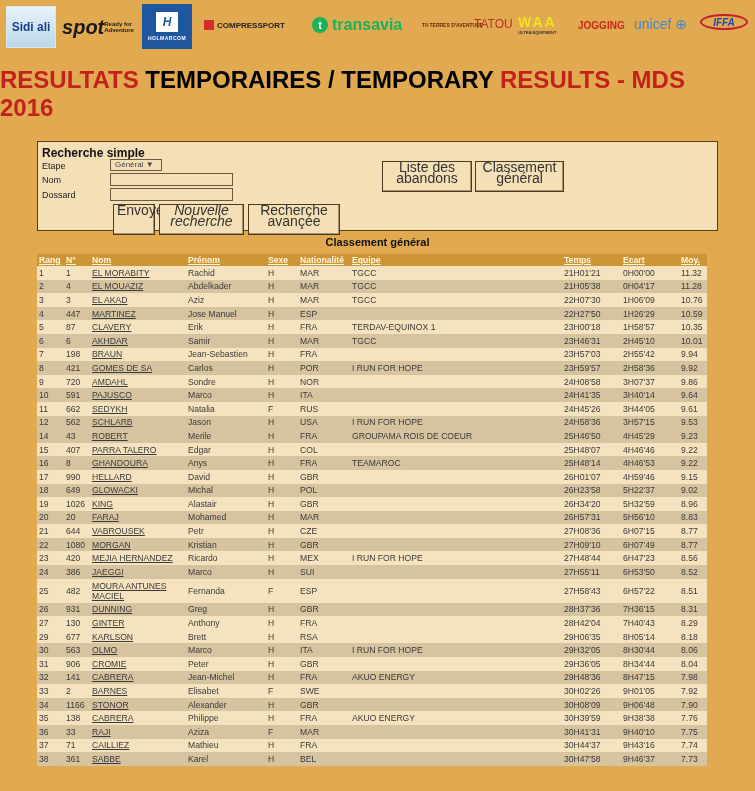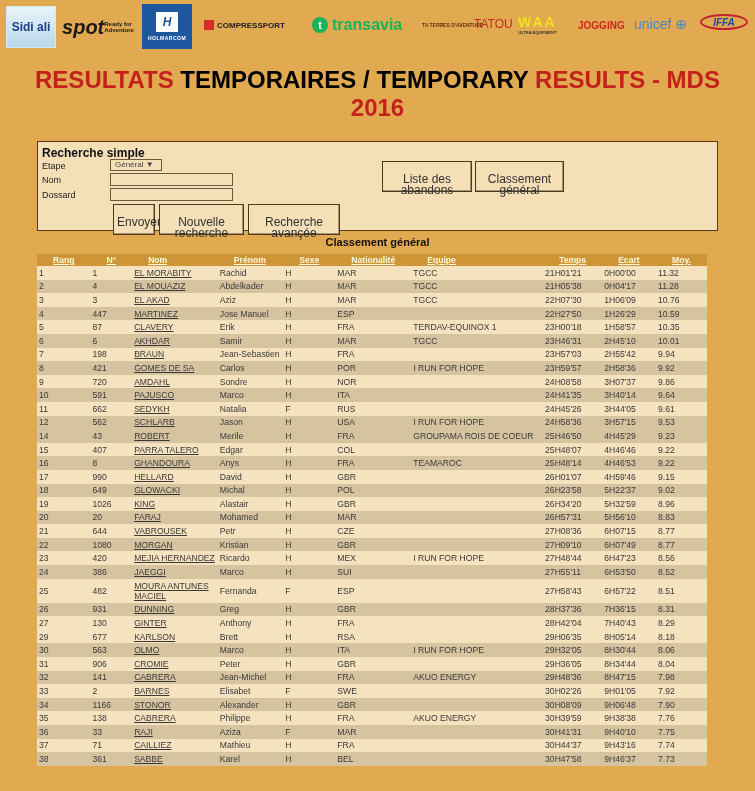--- a/index.html
+++ b/index.html
@@ -25,48 +25,48 @@
   .sp-transavia .ic { width: 16px; height: 16px; border-radius: 50%; background: #1bb35a; color: #fff; font-size: 11px; display: flex; align-items: center; justify-content: center; margin-right: 4px; }
   .sp-ta { left: 422px; top: 16px; height: 18px; font-size: 7px; color: #6a2a10; font-weight: bold; }
   .sp-tatou { left: 474px; top: 14px; height: 20px; font-size: 12px; color: #c03020; }
   .sp-waa { left: 518px; top: 12px; height: 24px; font-size: 14px; color: #f0e020; font-weight: bold; flex-direction: column; letter-spacing: 2px; }
   .sp-waa .small { font-size: 4px; color: #333; letter-spacing: 0; }
   .sp-jogging { left: 578px; top: 16px; height: 18px; font-size: 10px; font-weight: bold; color: #c8281e; }
   .sp-unicef { left: 634px; top: 14px; height: 20px; font-size: 14px; color: #3a8bd2; }
   .sp-iffa { left: 700px; top: 14px; width: 48px; height: 16px; border-radius: 50%; border: 2px solid #c02030; color: #1e49a8; font-weight: bold; font-style: italic; font-size: 10px; }
 
   .title {
-    text-align: center; font-size: 24px; line-height: 28px; margin: 14px 0 0 0;
+    font-size: 24px; line-height: 28px; margin: 14px 0 0 0;
     color: #000;
   }
   .title .red { color: #c3211b; }
 
   .search-box {
     position: absolute; left: 37px; top: 141px; width: 681px; height: 90px;
     background: #f5dfb7; border: 1px solid #5a3b18;
   }
   .search-box .heading { position: absolute; left: 4px; top: 4px; font-size: 12px; font-weight: bold; color: #111; }
   .search-box .lbl { position: absolute; left: 4px; font-size: 9px; color: #222; }
   .search-box .select { position: absolute; left: 72px; top: 17px; width: 52px; height: 12px; border: 1px solid #6b5a40; background: #f5dfb7; font-size: 8px; padding-left: 4px; line-height: 10px; color: #444; }
   .search-box input { position: absolute; left: 72px; width: 123px; height: 13px; border: 1px solid #6b5a40; background: #f5dfb7; padding: 0; }
   .btn {
     position: absolute; height: 31px; border: 1px solid #4a3a20; background: #f5dfb7;
-    font-size: 12px; color: #333; line-height: 11px; text-align: center; padding: 12px 3px;
+    font-size: 14px; color: #333; line-height: 11px; text-align: center; padding: 0 3px;
     box-shadow: inset -1px -1px 0 #a89270;
   }
 
   .classement-title { position: absolute; left: 0; width: 755px; top: 236px; text-align: center; font-size: 11px; font-weight: bold; color: #111; }
 
   table.results {
     position: absolute; left: 37px; top: 254px; width: 670px;
     border-collapse: collapse; font-size: 8.6px;
   }
   table.results th {
     background: #cd9536; color: #fff8e0; text-align: left; font-weight: bold;
-    text-decoration: underline; height: 12px; padding: 0 16px; font-size: 8.6px;
+    text-decoration: underline; height: 12px; padding: 0 2px; font-size: 8.6px;
   }
   table.results td { padding: 0 2px; height: 13.6px; color: #3a3a3a; white-space: nowrap; }
   table.results tr.odd td { background: #f5e2bf; }
   table.results tr.even td { background: #d6c3a0; }
   table.results td.nom { text-decoration: underline; color: #3a3a3a; }
   table.results td.nom.wrap { white-space: normal; line-height: 10px; }
 </style>
 </head>
 <body>
 
@@ -116,21 +116,21 @@
 
 <div class="search-box">
   <div class="heading">Recherche simple</div>
   <div class="lbl" style="top:19px;">Etape</div>
   <div class="select">Général ▼</div>
   <div class="lbl" style="top:33px;">Nom</div>
   <input style="top: 31px;" value="">
   <div class="lbl" style="top:48px;">Dossard</div>
   <input style="top: 46px;" value="">
   <div class="btn" style="left:75px; top:62px; width:42px;">Envoyer</div>
-  <div class="btn" style="left:121px; top:62px; width:85px;">Nouvelle recherche</div>
+  <div class="btn" style="left:121px; top:62px; width:85px;font-style:italic;">Nouvelle recherche</div>
   <div class="btn" style="left:210px; top:62px; width:92px;">Recherche avançée</div>
   <div class="btn" style="left:344px; top:19px; width:90px;">Liste des abandons</div>
   <div class="btn" style="left:437px; top:19px; width:89px;">Classement général</div>
 </div>
 
 <div class="classement-title">Classement général</div>
 
 <table class="results">
   <colgroup>
     <col style="width:27px">

